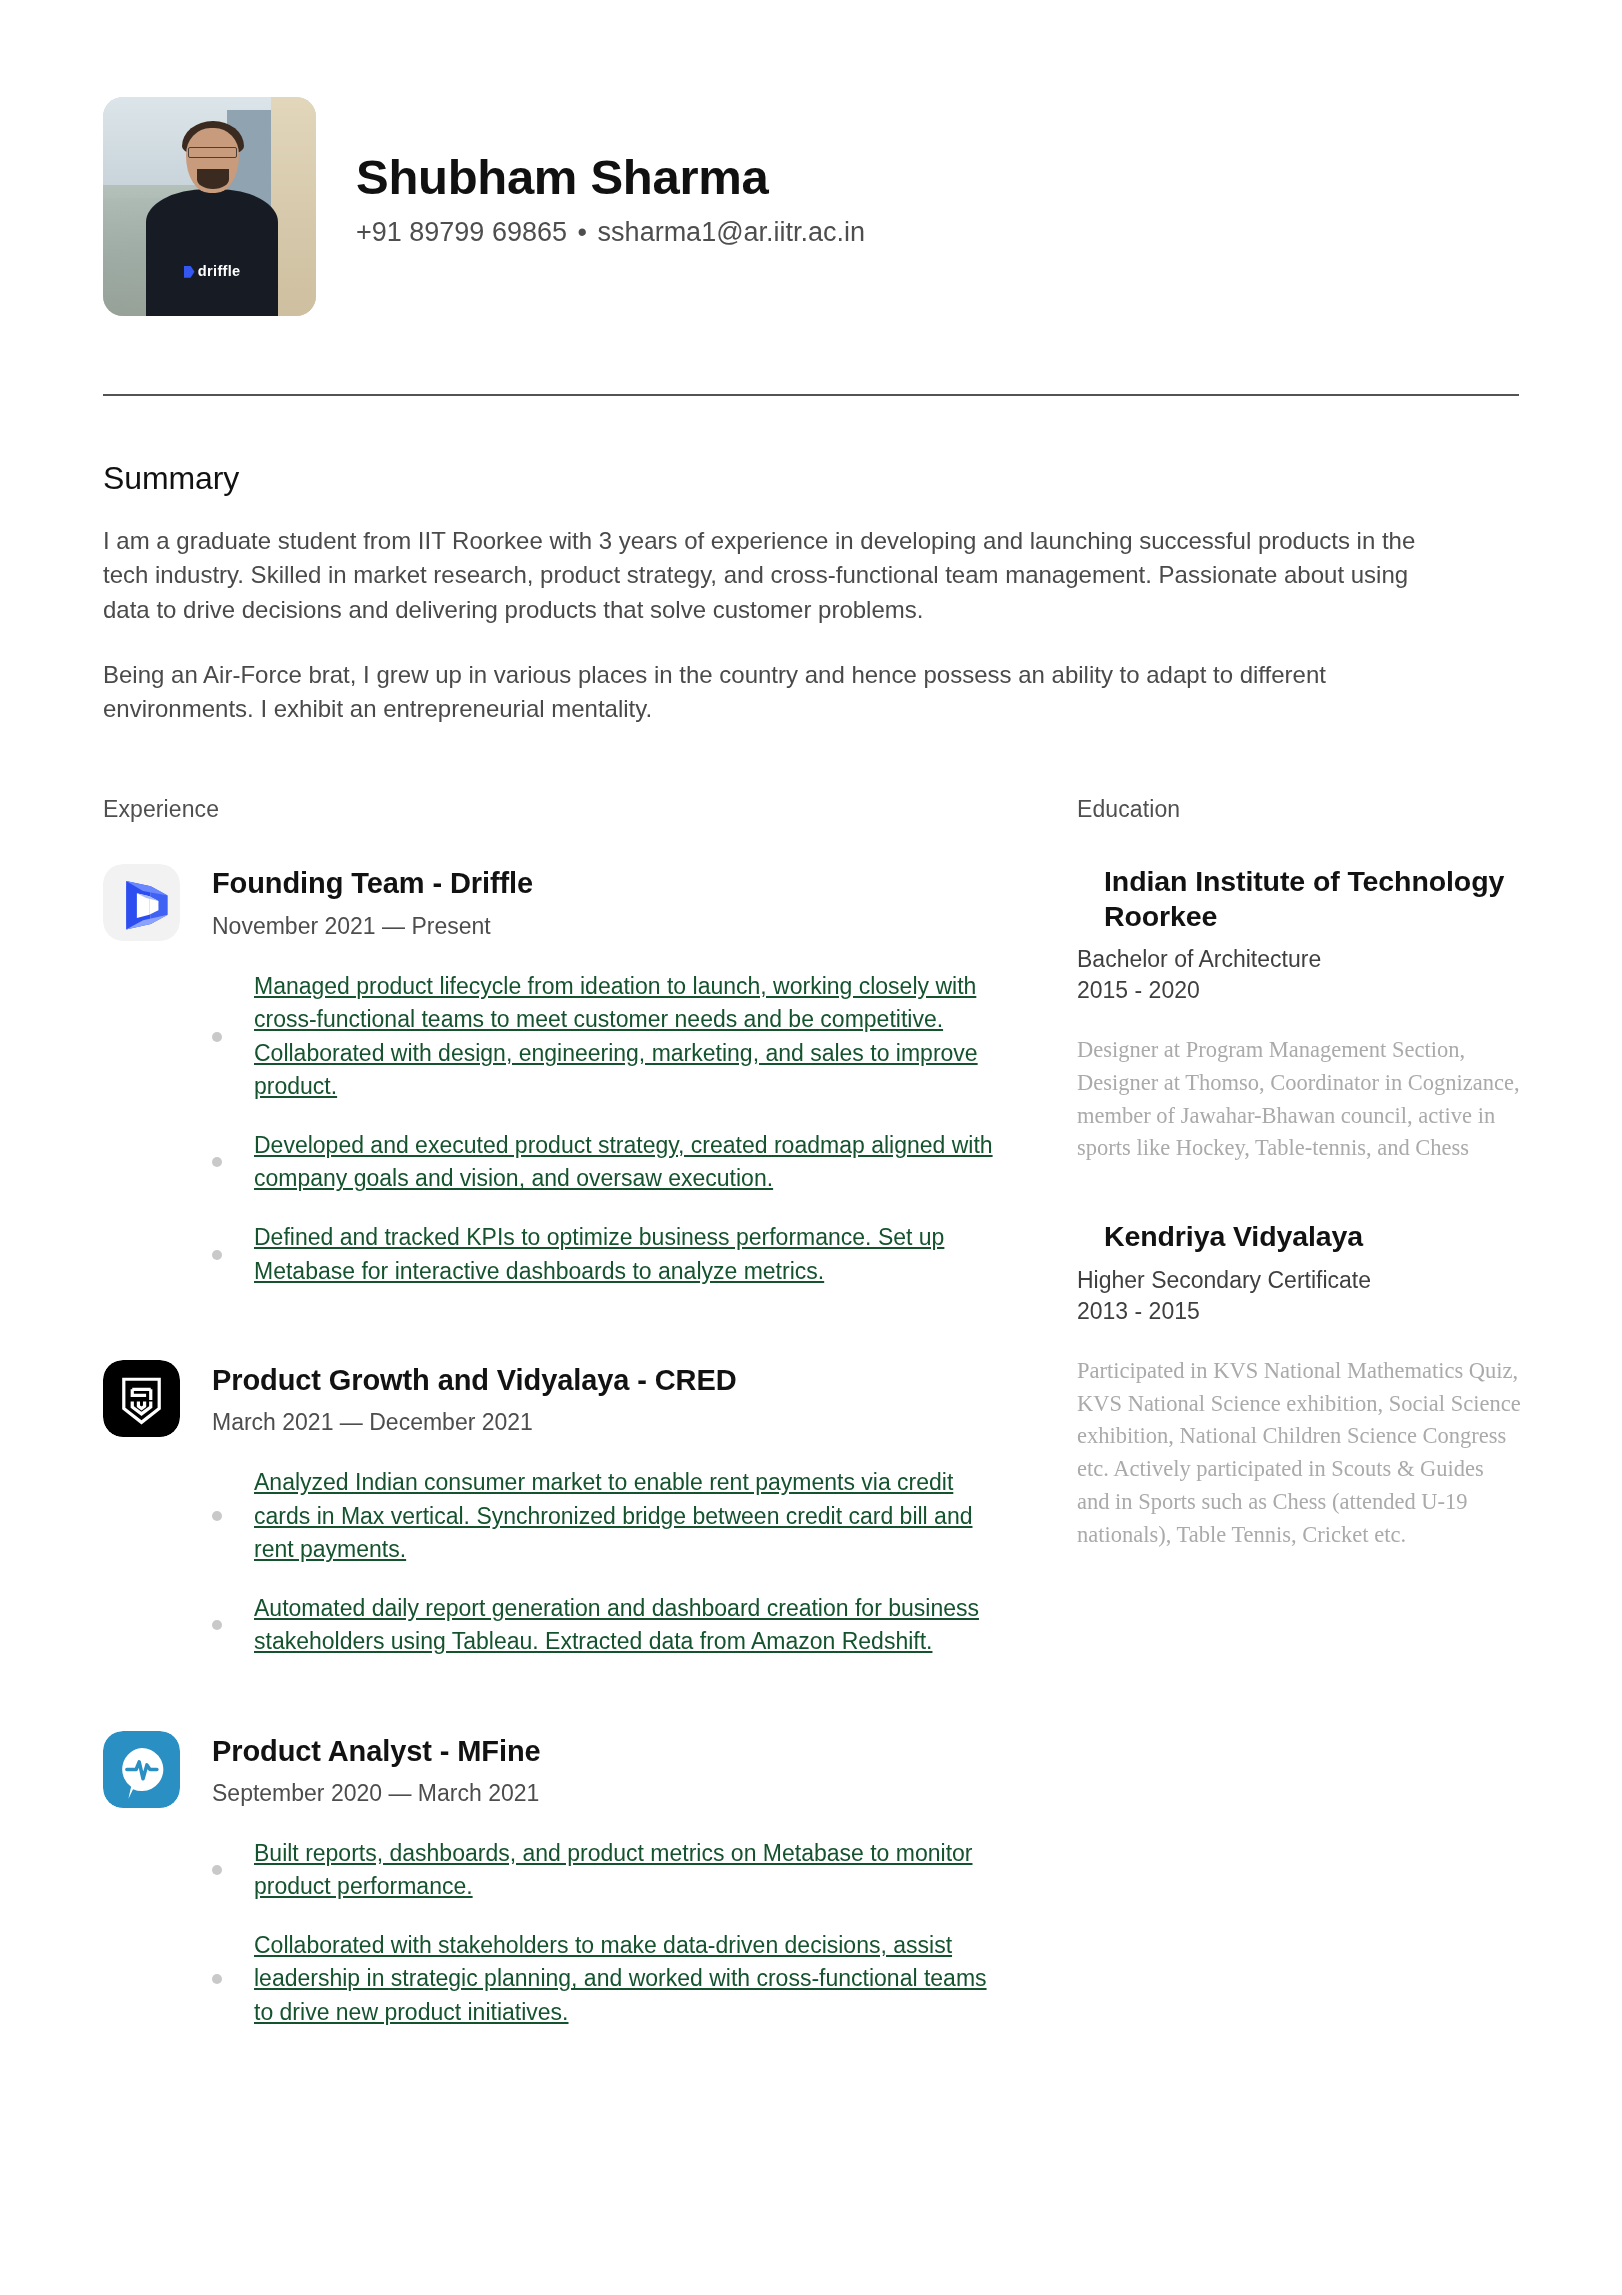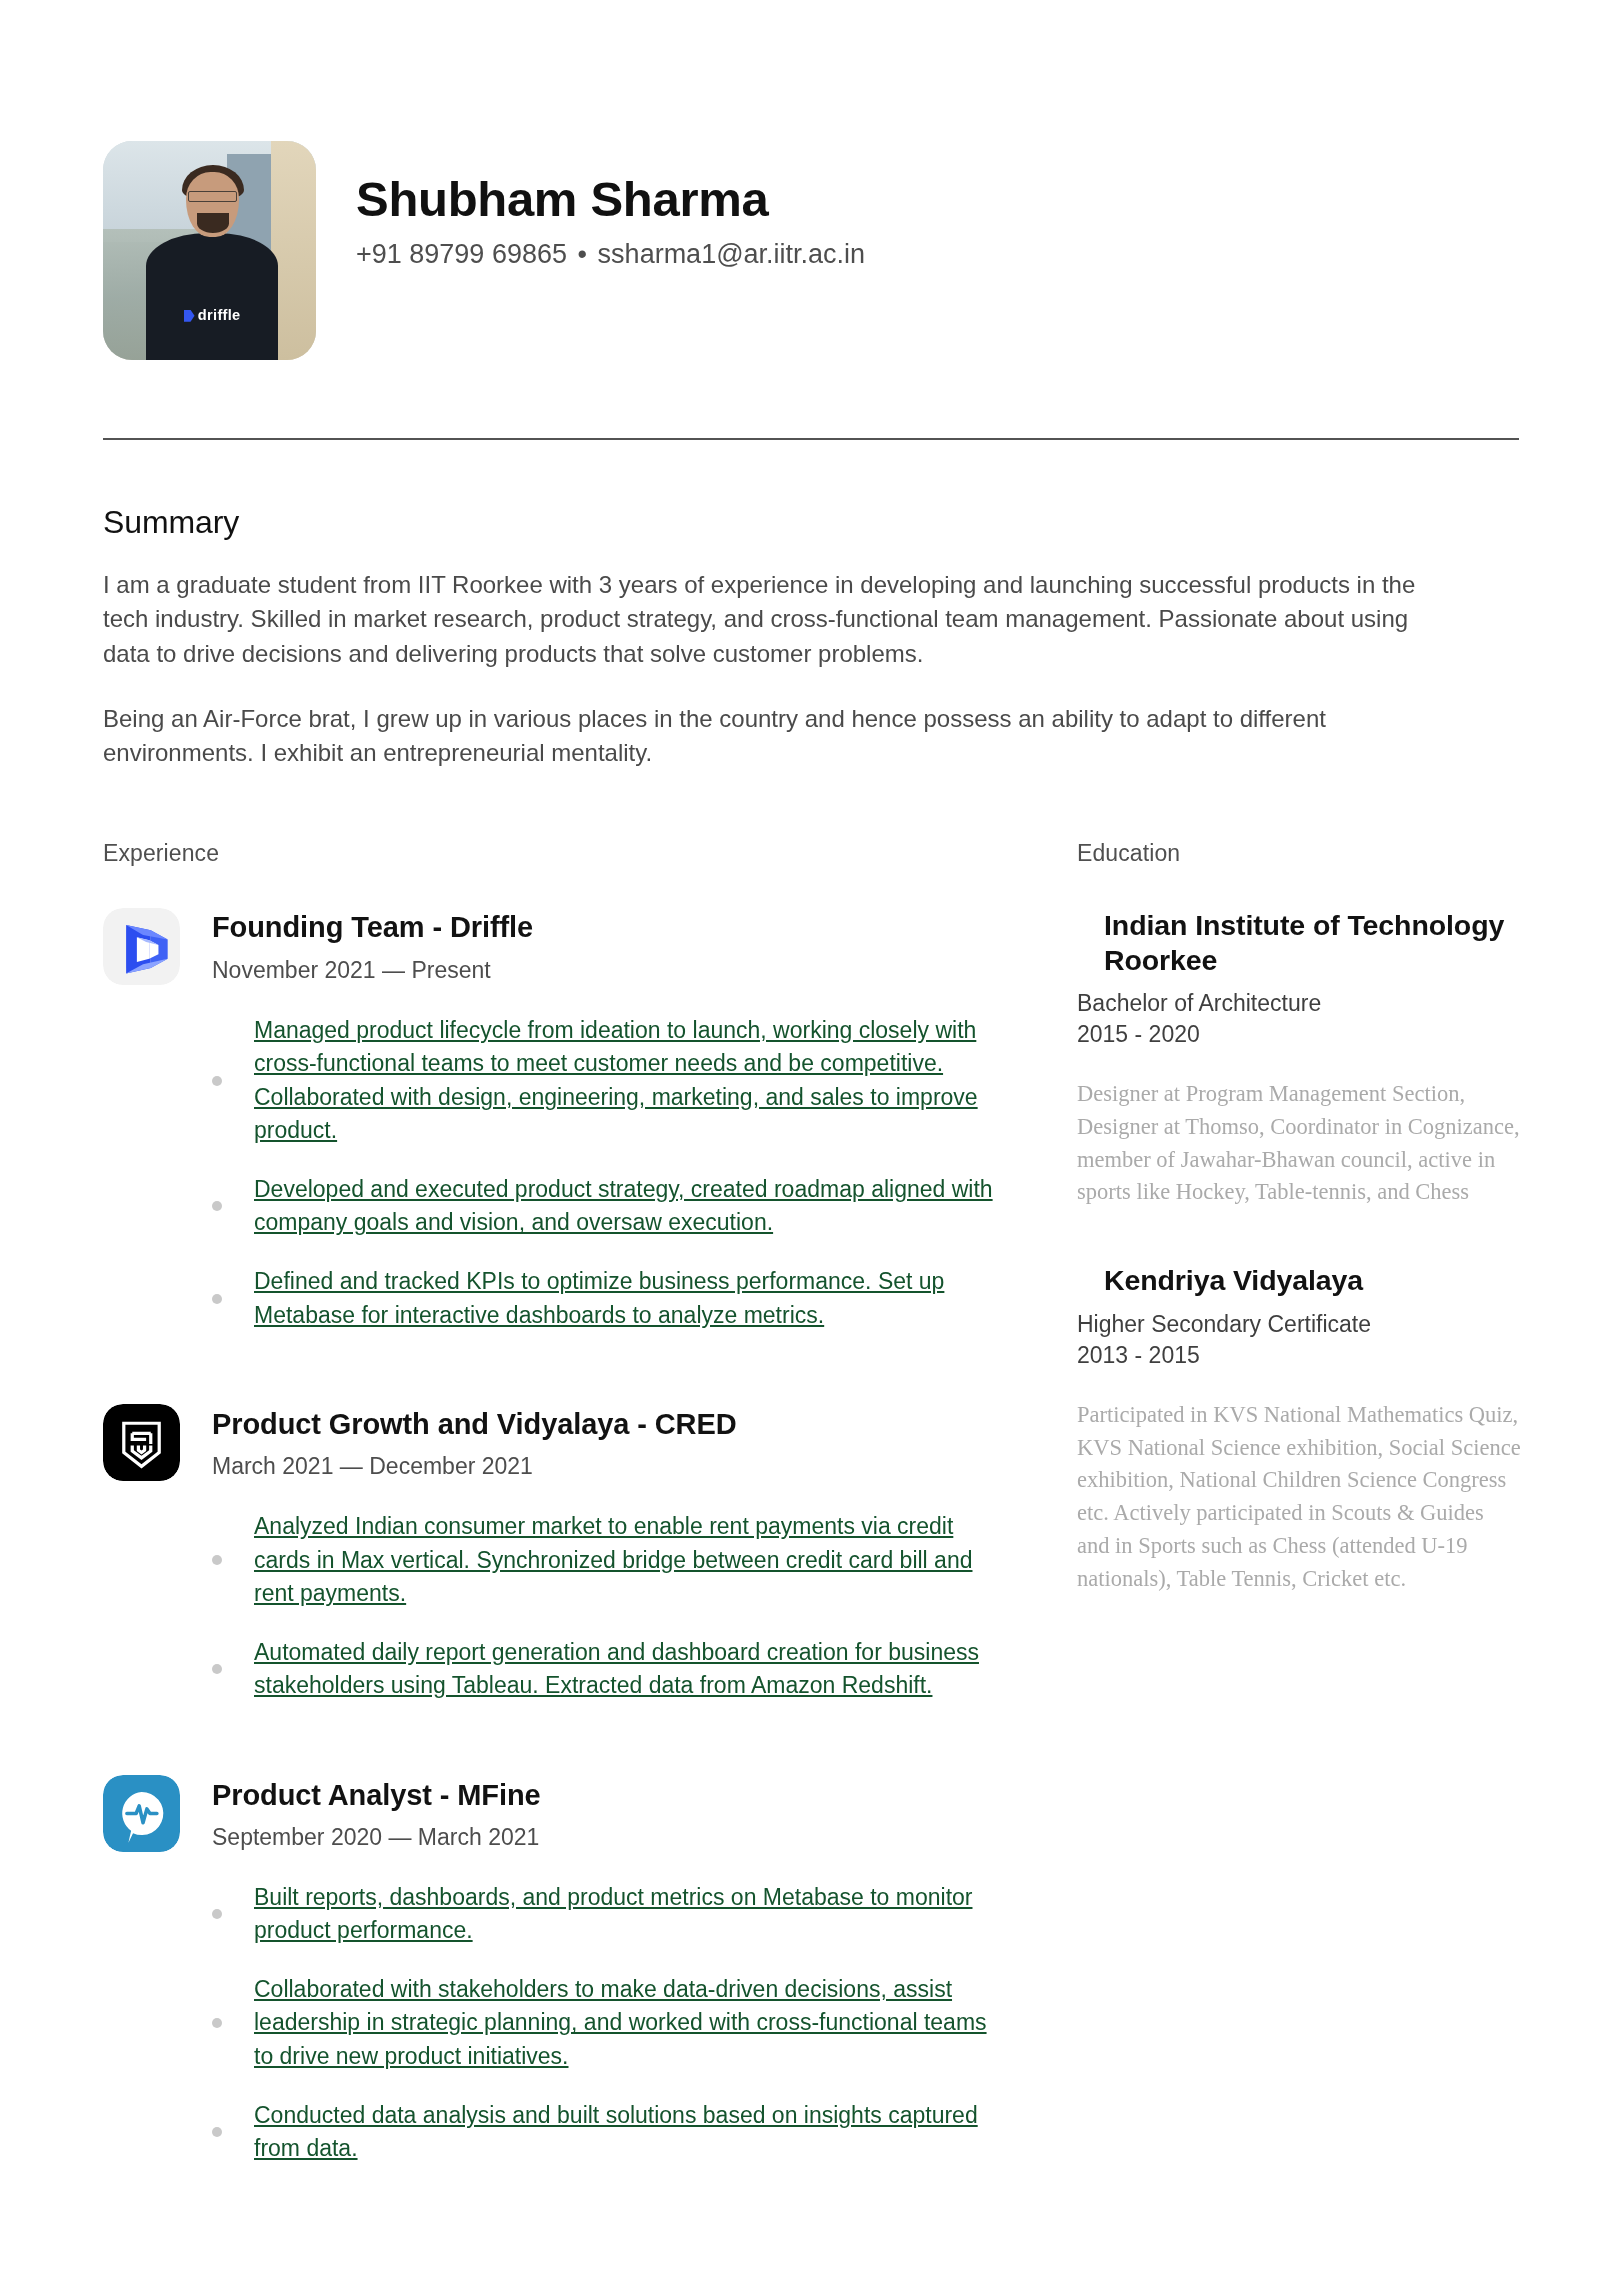--- a/index.html
+++ b/index.html
@@ -29,26 +29,25 @@
   .header {
     display: flex;
     align-items: center;
     padding-top: 97px;
     gap: 40px;
   }
 
   .avatar {
     width: 213px;
     height: 219px;
-    border-radius: 29px;
+    border-radius: 20px;
     flex: 0 0 auto;
     overflow: hidden;
     position: relative;
     background: linear-gradient(170deg, #cfd9de 0%, #b9c6cd 38%, #9fb0ba 62%, #d9cdb4 100%);
-    margin-top: 44px;
   }
   
   .avatar .sky {
     position: absolute; left: 0; top: 0; width: 100%; height: 46%;
     background: linear-gradient(180deg, #dce5e9 0%, #c6d2d9 100%);
   }
   .avatar .bldg-a {
     position: absolute; left: 58%; top: 6%; width: 26%; height: 46%;
     background: #8fa3b0;
   }
@@ -367,24 +366,20 @@
           <div class="job-dates">September 2020 — March 2021</div>
           <div class="bullets">
             <div class="bullet">
               <span class="dot"></span>
               <span class="bullet-text">Built reports, dashboards, and product metrics on Metabase to monitor product performance.</span>
             </div>
             <div class="bullet">
               <span class="dot"></span>
               <span class="bullet-text">Collaborated with stakeholders to make data-driven decisions, assist leadership in strategic planning, and worked with cross-functional teams to drive new product initiatives.</span>
             </div>
-            <div class="bullet">
-              <span class="dot"></span>
-              <span class="bullet-text">Conducted data analysis and built solutions based on insights captured from data.</span>
-            </div>
           </div>
         </div>
       </div>
 
     </div>
 
     <div class="col-gap"></div>
 
     <div class="col-education">
       <div class="col-label">Education</div>

